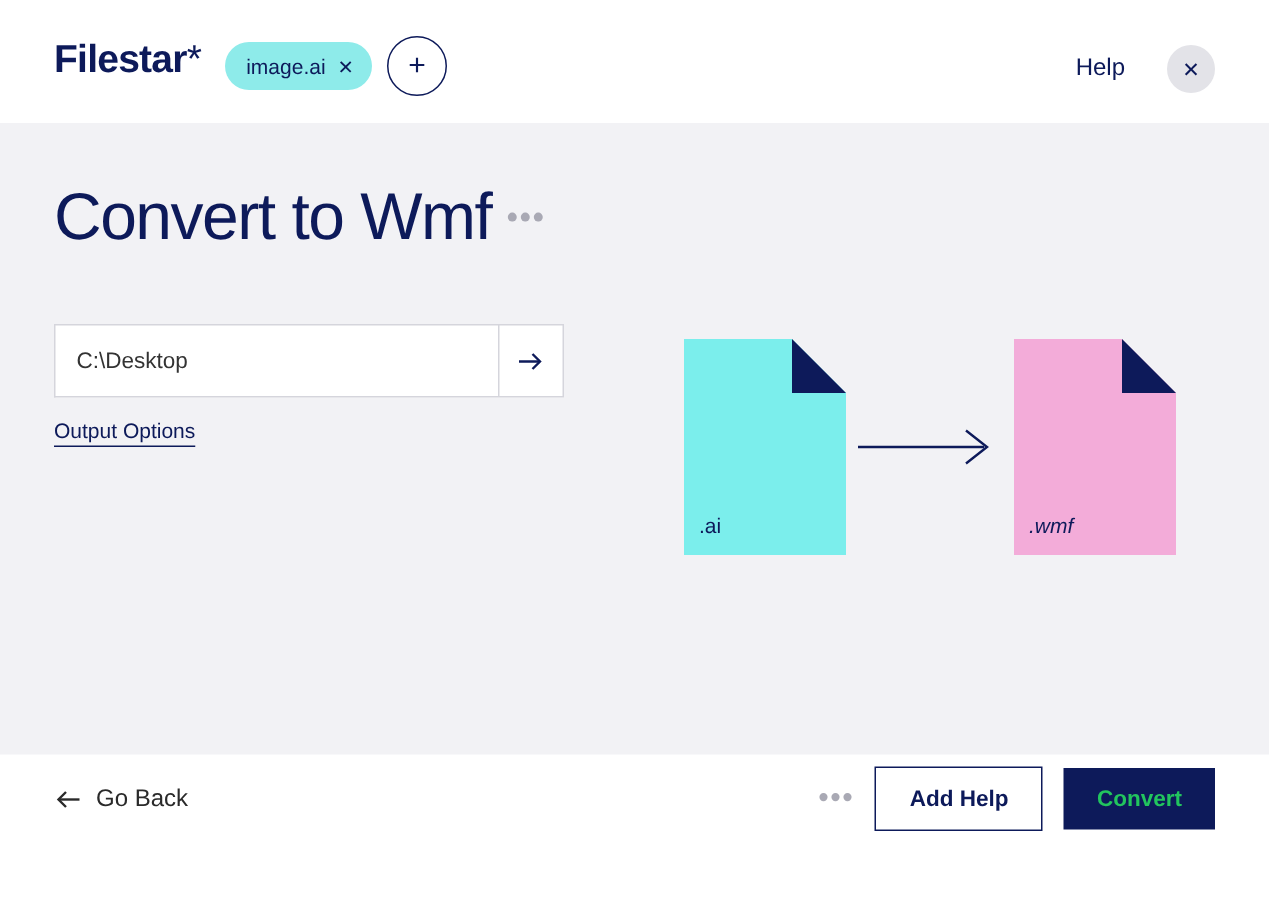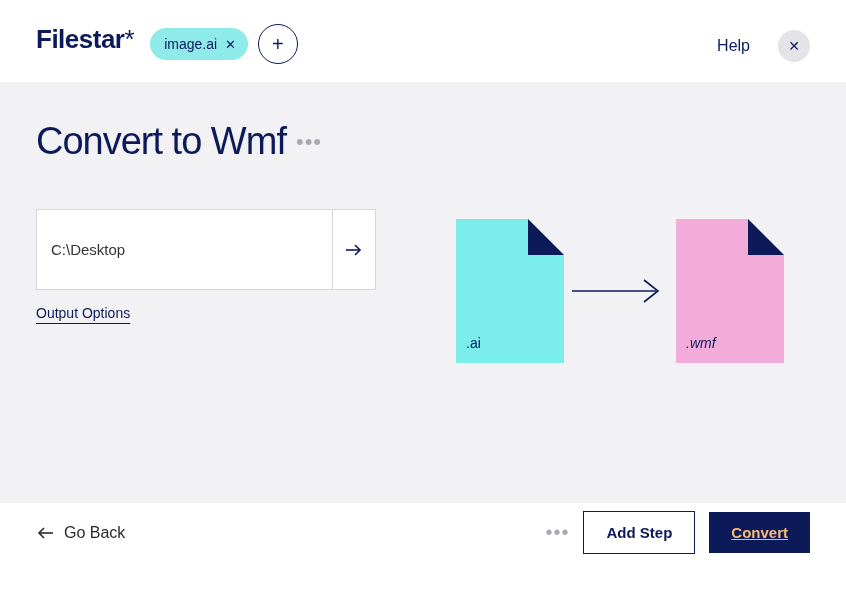--- a/index.html
+++ b/index.html
@@ -12,48 +12,48 @@
     .file-chips { display: flex; gap: 10px; align-items: center; }
     .chip { background: #8eebea; color: #0d1a5a; border-radius: 20px; padding: 8px 12px 8px 14px; font-size: 14px; display: flex; align-items: center; gap: 8px; }
     .chip-x { font-size: 13px; color: #0d1a5a; cursor: pointer; }
     .add-btn { width: 40px; height: 40px; border: 1px solid #0d1a5a; border-radius: 50%; display: flex; align-items: center; justify-content: center; font-size: 20px; color: #0d1a5a; background: #fff; cursor: pointer; }
     .header-right { display: flex; align-items: center; gap: 28px; padding-top: 6px; }
     .help-link { color: #0d1a5a; font-size: 16px; text-decoration: none; }
     .close-circle { width: 32px; height: 32px; border-radius: 50%; background: #e3e3e8; display: flex; align-items: center; justify-content: center; color: #0d1a5a; font-size: 14px; cursor: pointer; }
     
     .main { background: #f2f2f5; padding: 38px 36px 0 36px; height: 420px; }
     .title-row { display: flex; align-items: center; gap: 10px; margin-bottom: 46px; }
-    .page-title { font-size: 38px; font-weight: 400; color: #0d1a5a; letter-spacing: -1px; }
+    .page-title { font-size: 44px; font-weight: 400; color: #0d1a5a; letter-spacing: -1px; }
     .dots { color: #a9a9b4; font-size: 22px; letter-spacing: 1px; cursor: pointer; line-height: 1; }
     
     .content-row { display: flex; gap: 80px; }
     .left-col { width: 340px; }
     .label { font-size: 14px; font-weight: 700; color: #0d1a5a; margin-bottom: 12px; }
     .input-row { display: flex; margin-bottom: 14px; }
-    .dir-input { flex: 1; border: 1px solid #d5d5dc; background: #fff; padding: 31px 14px; font-size: 15px; color: #333; border-right: none; outline: none; }
+    .dir-input { flex: 1; border: 1px solid #d5d5dc; background: #fff; padding: 15px 14px; font-size: 15px; color: #333; border-right: none; outline: none; }
     .browse-btn { width: 44px; border: 1px solid #d5d5dc; background: #fff; display: flex; align-items: center; justify-content: center; cursor: pointer; }
     .output-options { font-size: 14px; color: #0d1a5a; text-decoration: underline; text-underline-offset: 5px; cursor: pointer; display: inline-block; }
     
     .diagram { display: flex; align-items: center; gap: 16px; padding-top: 10px; }
     .file-card { width: 108px; height: 144px; position: relative; }
     .file-card.ai { background: #7beeec; }
     .file-card.wmf { background: #f3acd9; font-style: italic; }
     .file-card.ai .fold-bg { position: absolute; top: 0; right: 0; width: 36px; height: 36px; background: #f2f2f5; clip-path: polygon(0 0, 100% 0, 100% 100%); }
     .file-card.wmf .fold-bg { position: absolute; top: 0; right: 0; width: 36px; height: 36px; background: #f2f2f5; clip-path: polygon(0 0, 100% 0, 100% 100%); }
     .fold-tri { position: absolute; top: 0; right: 0; width: 36px; height: 36px; background: #0d1a5a; clip-path: polygon(0 0, 0 100%, 100% 100%); }
     .ext-label { position: absolute; bottom: 12px; left: 10px; font-size: 14px; color: #0d1a5a; }
     .arrow-between { width: 100px; display: flex; align-items: center; justify-content: center; margin: 0 -10px; z-index: 2; position: relative; }
     
     .footer { height: 60px; background: #fff; border-top: 1px solid #f2f2f5; display: flex; align-items: center; justify-content: space-between; padding: 0 36px; }
     .go-back { display: flex; align-items: center; gap: 10px; color: #2a2a2a; font-size: 16px; cursor: pointer; }
     .footer-right { display: flex; align-items: center; gap: 14px; }
     .footer-dots { color: #a9a9b4; font-size: 20px; letter-spacing: 1px; cursor: pointer; }
     .btn { padding: 12px 22px; font-size: 15px; font-weight: 600; cursor: pointer; border: none; }
     .btn-outline { background: #fff; border: 1px solid #0d1a5a; color: #0d1a5a; }
-    .btn-primary { background: #0d1a5a; color: #fdba74; text-decoration: underline; }
+    .btn-primary { background: #0d1a5a; color: #22c55e; }
   </style>
 </head>
 <body>
 
 <div class="header">
   <div class="header-left">
     <div class="logo">
       <span>Filestar</span><span class="star">*</span>
     </div>
     <div class="file-chips">
@@ -114,16 +114,16 @@
 <div class="footer">
   <div class="go-back">
     <svg width="18" height="14" viewBox="0 0 18 14" fill="none" stroke="#2a2a2a" stroke-width="1.6">
         <line x1="17" y1="7" x2="3" y2="7"></line>
         <polyline points="8,2 3,7 8,12"></polyline>
       </svg>
     <span>Go Back</span>
   </div>
   <div class="footer-right">
     <span class="footer-dots">•••</span>
-    <button class="btn btn-outline">Add Step</button>
+    <button class="btn btn-outline">Add Help</button>
     <button class="btn btn-primary">Convert</button>
   </div>
 </div>
 
 </body></html>

